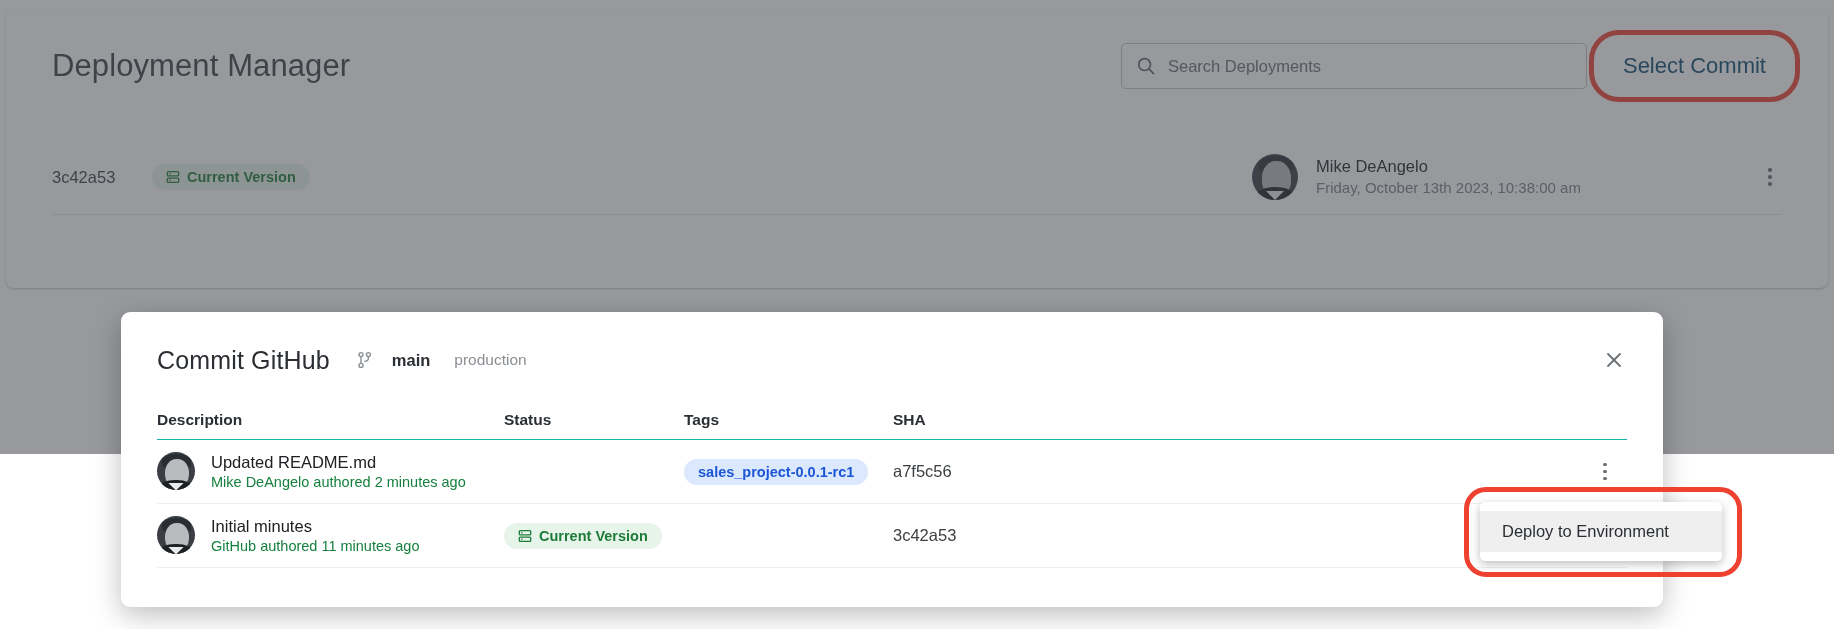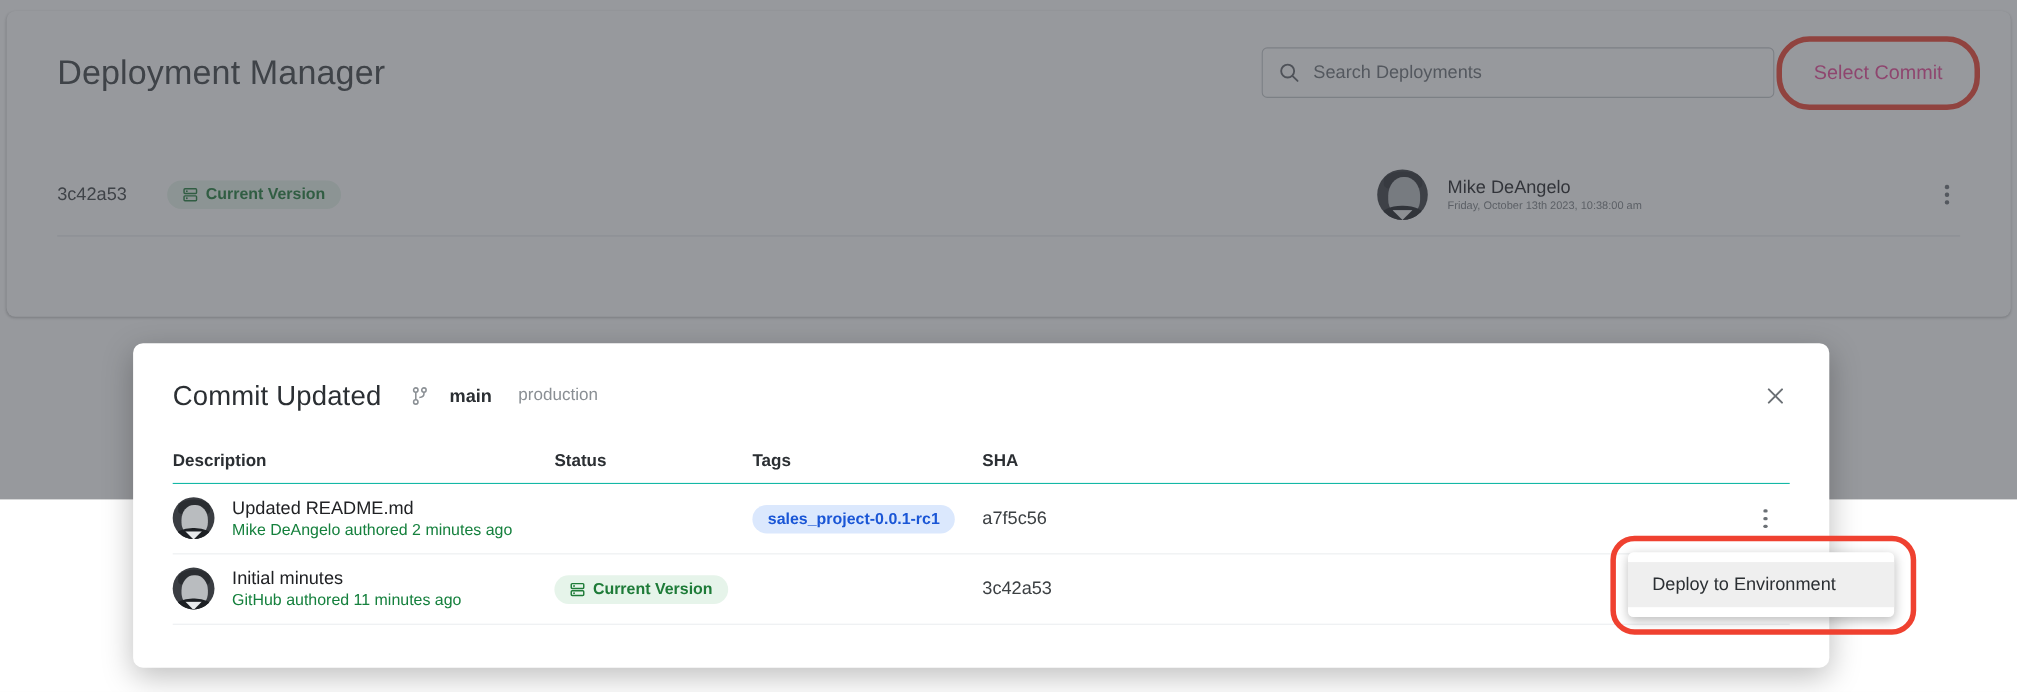--- a/index.html
+++ b/index.html
@@ -87,22 +87,22 @@
     color: #3c4043;
     width: 100%;
   }
   .search-input::placeholder { color: #6b7075; }
 
   .select-commit-wrap { position: relative; display: inline-block; }
   .select-commit-btn {
     border: none;
     background: transparent;
     font-family: "Liberation Sans", sans-serif;
-    font-size: 18px;
-    color: #ec4899;
+    font-size: 22px;
+    color: #0c4a6e;
     padding: 11px 16px;
     border-radius: 5px;
     cursor: pointer;
     white-space: nowrap;
   }
   .hl-ring {
     position: absolute;
     border: 5px solid #ef4130;
     border-radius: 30px;
     pointer-events: none;
@@ -189,21 +189,21 @@
   .avatar .a-coll {
     position: absolute;
     left: 30%; bottom: 0;
     width: 40%; height: 20%;
     background: #e8eaec;
     clip-path: polygon(0 0, 100% 0, 50% 100%);
   }
 
   .user-meta { margin-left: 18px; line-height: 1.32; }
   .user-name { font-size: 16.5px; color: #202124; }
-  .user-date { font-size: 10px; color: #7c8085; }
+  .user-date { font-size: 15px; color: #7c8085; }
 
   .kebab {
     margin-left: auto;
     width: 24px; height: 24px;
     display: flex; flex-direction: column;
     align-items: center; justify-content: center;
     gap: 3.5px;
     cursor: pointer;
   }
   .kebab i { width: 3.6px; height: 3.6px; border-radius: 50%; background: #6b7075; display:block; }
@@ -391,21 +391,21 @@
       </div>
 
     </div>
   </div>
 
   <div class="backdrop"></div>
 
   <div class="modal">
 
     <div class="modal-header">
-      <div class="modal-title">Commit Updated</div>
+      <div class="modal-title">Commit GitHub</div>
 
       <span class="branch-icon">
         <svg width="18" height="18" viewBox="0 0 18 18" fill="none">
           <circle cx="5" cy="3.6" r="2" stroke="#8a8f94" stroke-width="1.4"></circle>
           <circle cx="12.4" cy="3.6" r="2" stroke="#8a8f94" stroke-width="1.4"></circle>
           <circle cx="5" cy="14.4" r="2" stroke="#8a8f94" stroke-width="1.4"></circle>
           <path d="M5 5.6v6.8" stroke="#8a8f94" stroke-width="1.4"></path>
           <path d="M12.4 5.6v1.6c0 2.2-2.2 3-4.2 3.2" stroke="#8a8f94" stroke-width="1.4" fill="none"></path>
         </svg>
       </span>

